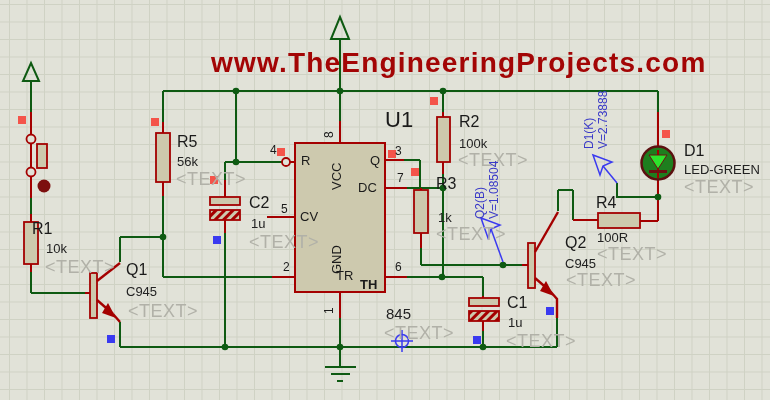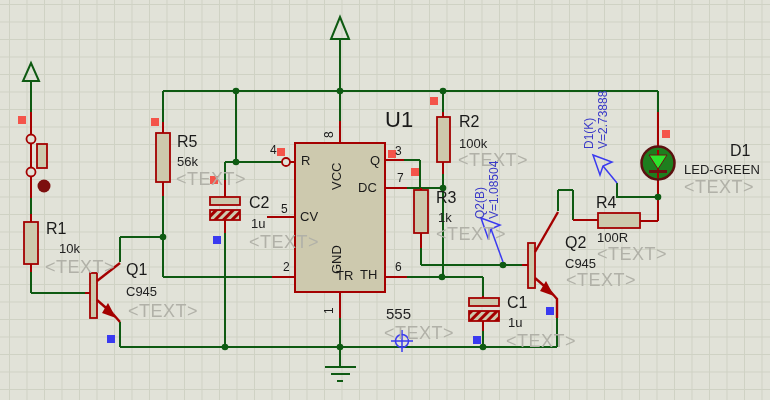--- a/index.html
+++ b/index.html
@@ -190,34 +190,35 @@
         <rect x="210" y="176" width="8" height="8"></rect>
   </g>
   <g fill="#3a3af0">
     <rect x="213" y="236" width="8" height="8"></rect>
         <rect x="107" y="335" width="8" height="8"></rect>
     <rect x="546" y="307" width="8" height="8"></rect>
         <rect x="473" y="336" width="8" height="8"></rect>
   </g>
 </svg>
 
-
-<div class="lbl ref" style="left:46px;top:221px;">R1</div>
-<div class="lbl val" style="left:46px;top:242px;padding-left:13px;">10k</div>
+<div class="lbl title" style="left:211px;top:49px;">www.TheEngineeringProjects.com</div>
+
+<div class="lbl ref" style="left:32px;top:221px;">R1</div>
+<div class="lbl val" style="left:46px;top:242px;">10k</div>
 <div class="lbl txt" style="left:45px;top:258px;">&lt;TEXT&gt;</div>
 
 <div class="lbl ref" style="left:177px;top:134px;">R5</div>
 <div class="lbl val" style="left:177px;top:155px;">56k</div>
 <div class="lbl txt" style="left:176px;top:170px;">&lt;TEXT&gt;</div>
 
 <div class="lbl ref" style="left:459px;top:114px;text-align:center;">R2</div>
 <div class="lbl val" style="left:459px;top:137px;">100k</div>
 <div class="lbl txt" style="left:458px;top:151px;">&lt;TEXT&gt;</div>
 
-<div class="lbl ref" style="left:436px;top:190px;">R3</div>
+<div class="lbl ref" style="left:436px;top:176px;">R3</div>
 <div class="lbl val" style="left:438px;top:211px;text-align:center;">1k</div>
 <div class="lbl txt" style="left:436px;top:225px;">&lt;TEXT&gt;</div>
 
 <div class="lbl ref" style="left:596px;top:195px;">R4</div>
 <div class="lbl val" style="left:597px;top:231px;">100R</div>
 <div class="lbl txt" style="left:597px;top:245px;">&lt;TEXT&gt;</div>
 
 <div class="lbl ref" style="left:249px;top:195px;">C2</div>
 <div class="lbl val" style="left:251px;top:217px;">1u</div>
 <div class="lbl txt" style="left:249px;top:233px;">&lt;TEXT&gt;</div>
@@ -227,34 +228,34 @@
 <div class="lbl txt" style="left:506px;top:332px;">&lt;TEXT&gt;</div>
 
 <div class="lbl ref" style="left:126px;top:262px;">Q1</div>
 <div class="lbl val" style="left:126px;top:285px;">C945</div>
 <div class="lbl txt" style="left:128px;top:302px;">&lt;TEXT&gt;</div>
 
 <div class="lbl ref" style="left:565px;top:235px;">Q2</div>
 <div class="lbl val" style="left:565px;top:257px;">C945</div>
 <div class="lbl txt" style="left:566px;top:271px;">&lt;TEXT&gt;</div>
 
-<div class="lbl ref" style="left:684px;top:143px;margin-left:46px;">D1</div>
+<div class="lbl ref" style="left:684px;top:143px;">D1</div>
 <div class="lbl val" style="left:684px;top:163px;">LED-GREEN</div>
 <div class="lbl txt" style="left:684px;top:178px;">&lt;TEXT&gt;</div>
 
 <div class="lbl ref u1ref" style="left:385px;top:109px;">U1</div>
-<div class="lbl val chip555" style="left:386px;top:306px;">555</div>
+<div class="lbl val chip555" style="left:386px;top:306px;">845</div>
 <div class="lbl txt" style="left:384px;top:324px;">&lt;TEXT&gt;</div>
 
 <div class="lbl pinletter" style="left:301px;top:154px;">R</div>
 <div class="lbl pinletter" style="left:300px;top:210px;">CV</div>
 <div class="lbl pinletter" style="left:300px;top:269px;margin-left:36px;">TR</div>
 <div class="lbl pinletter" style="left:370px;top:154px;">Q</div>
 <div class="lbl pinletter" style="left:358px;top:181px;">DC</div>
-<div class="lbl pinletter" style="left:360px;top:268px;">TH</div>
+<div class="lbl pinletter" style="left:360px;top:278px;font-weight:bold;">TH</div>
 <div class="lbl pinletter rot" style="left:330px;top:190px;">VCC</div>
 <div class="lbl pinletter rot" style="left:330px;top:274px;">GND</div>
 
 <div class="lbl pinnum rot" style="left:323px;top:138px;">8</div>
 <div class="lbl pinnum rot" style="left:323px;top:314px;">1</div>
 <div class="lbl pinnum" style="left:270px;top:144px;">4</div>
 <div class="lbl pinnum" style="left:281px;top:203px;">5</div>
 <div class="lbl pinnum" style="left:283px;top:261px;">2</div>
 <div class="lbl pinnum" style="left:395px;top:145px;">3</div>
 <div class="lbl pinnum" style="left:397px;top:172px;">7</div>

